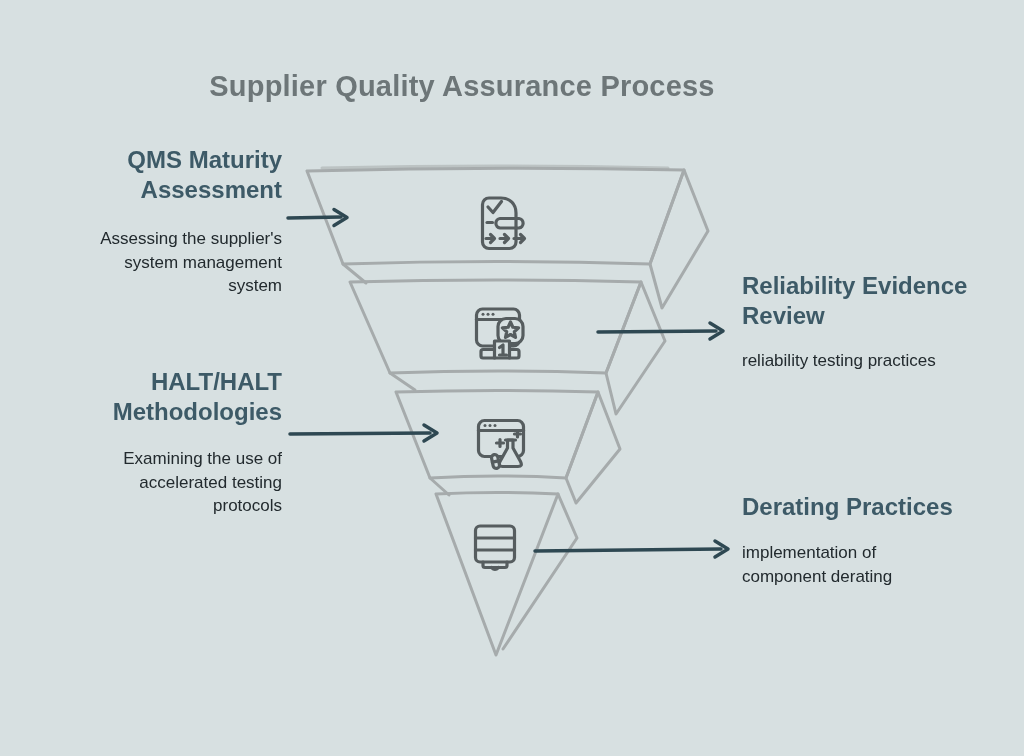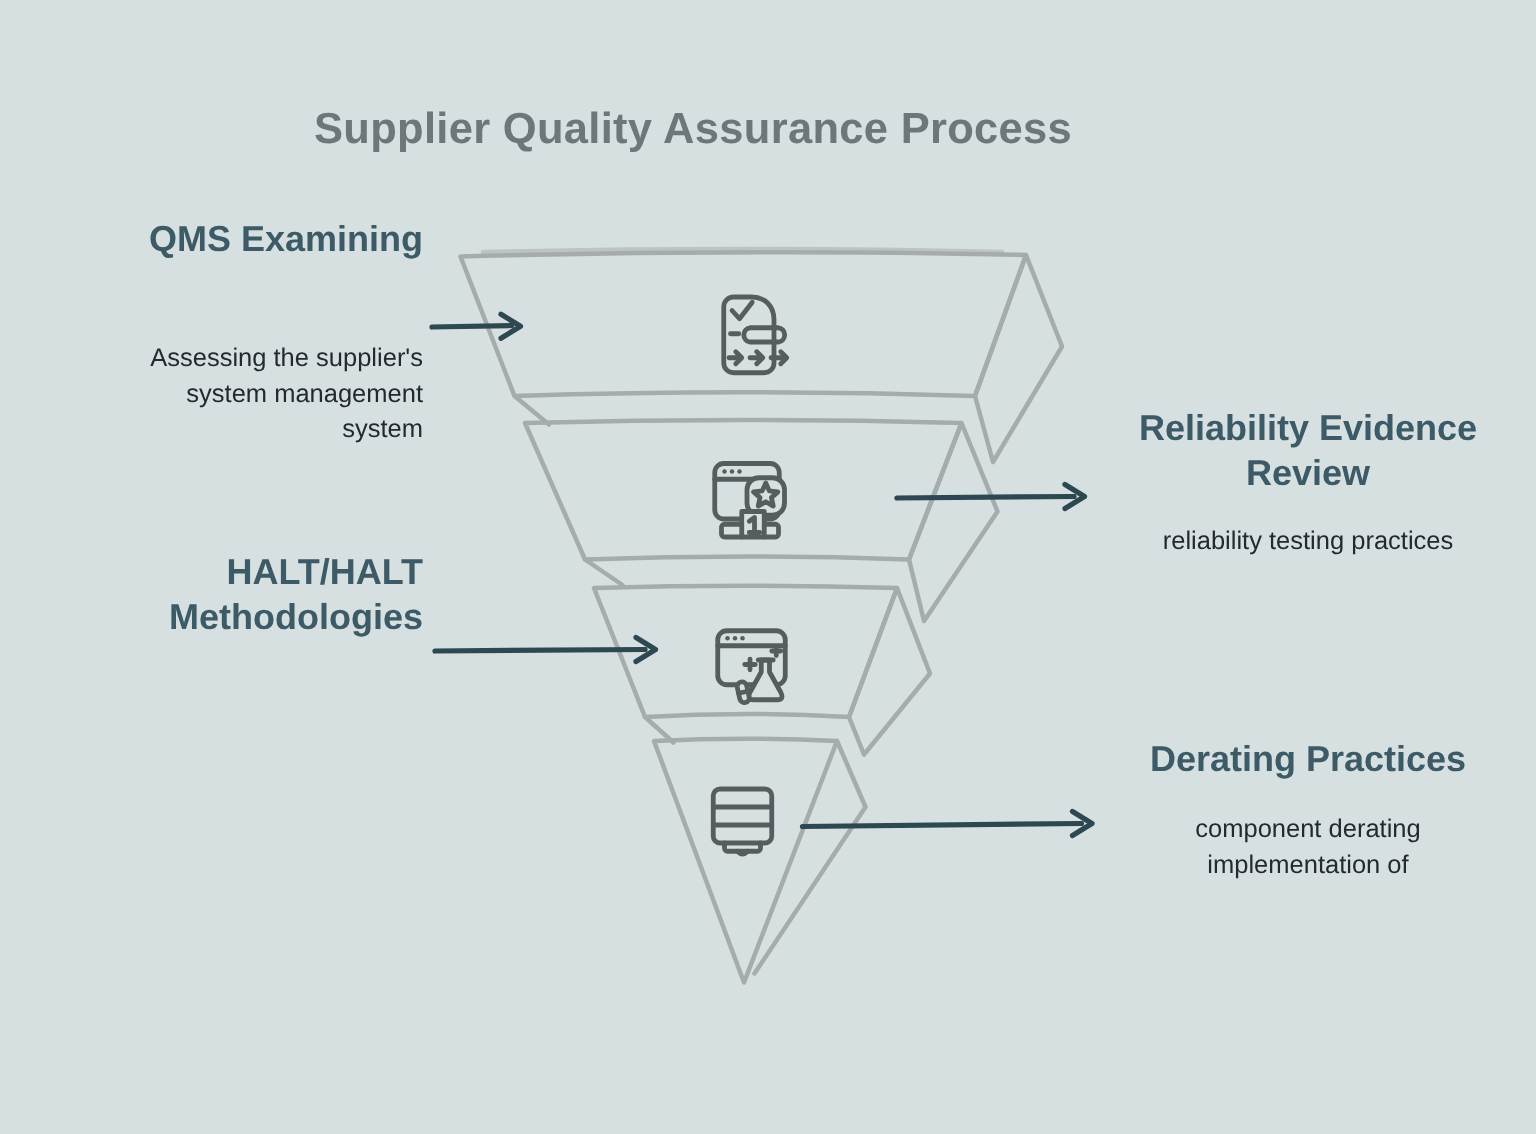--- a/index.html
+++ b/index.html
@@ -28,21 +28,21 @@
   .arrow-line{fill:none;stroke:var(--arrow-color);stroke-width:3.5;stroke-linecap:round;stroke-linejoin:round;}
   .icon-svg{position:absolute;}
   .ic{fill:none;stroke:var(--icon-color);stroke-width:3.2;stroke-linecap:round;stroke-linejoin:round;}
   .ic-fill{fill:var(--icon-color);stroke:none;}
   .ic-occlude{fill:var(--background);stroke:var(--icon-color);stroke-width:3.2;stroke-linecap:round;stroke-linejoin:round;}
   .tblock{position:absolute;}
   .tblock div{white-space:nowrap;}
   .heading{font-size:24px;line-height:30px;font-weight:700;color:var(--heading-color);}
   .desc{font-size:17px;line-height:23.5px;font-weight:400;color:var(--body-color);}
   .align-left-col{left:40px;width:242px;text-align:right;}
-  .align-right-col{left:742px;width:260px;text-align:center;}
+  .align-right-col{left:742px;width:260px;text-align:left;}
 </style>
 </head>
 <body>
 
 <div class="canvas">
 
   <h1 class="title">Supplier Quality Assurance Process</h1>
 
   <svg class="funnel-svg" width="1024" height="756" viewBox="0 0 1024 756">
     <g>
@@ -126,42 +126,48 @@
 
   <svg class="icon-svg" style="left:463px;top:518px" width="64" height="64" viewBox="0 0 64 64">
     <rect class="ic" x="12.5" y="8" width="39" height="36" rx="4.5"></rect>
     <path class="ic" d="M12.5,20 H51.5"></path>
     <path class="ic" d="M12.5,32 H51.5"></path>
     <path class="ic" d="M20,44 V47.5 A2,2 0 0 0 22,49.5 H42 A2,2 0 0 0 44,47.5 V44"></path>
     <path class="ic" d="M28.5,49.5 Q32,53 35.5,49.5"></path>
   </svg>
 
   <div class="tblock heading align-left-col" style="top:145px">
-    <div>QMS Examining</div>
+    <div>QMS Maturity</div>
+    <div>Assessment</div>
   </div>
   <div class="tblock desc align-left-col" style="top:227px">
     <div>Assessing the supplier's</div>
     <div>system management</div>
     <div>system</div>
   </div>
 
   <div class="tblock heading align-right-col" style="top:271px">
     <div>Reliability Evidence</div>
     <div>Review</div>
   </div>
   <div class="tblock desc align-right-col" style="top:349px">
     <div>reliability testing practices</div>
   </div>
 
   <div class="tblock heading align-left-col" style="top:367px">
     <div>HALT/HALT</div>
     <div>Methodologies</div>
   </div>
+  <div class="tblock desc align-left-col" style="top:447px">
+    <div>Examining the use of</div>
+    <div>accelerated testing</div>
+    <div>protocols</div>
+  </div>
 
   <div class="tblock heading align-right-col" style="top:492px">
     <div>Derating Practices</div>
   </div>
   <div class="tblock desc align-right-col" style="top:541px">
+    <div>implementation of</div>
     <div>component derating</div>
-    <div>implementation of</div>
   </div>
 
 </div>
 
 </body></html>

